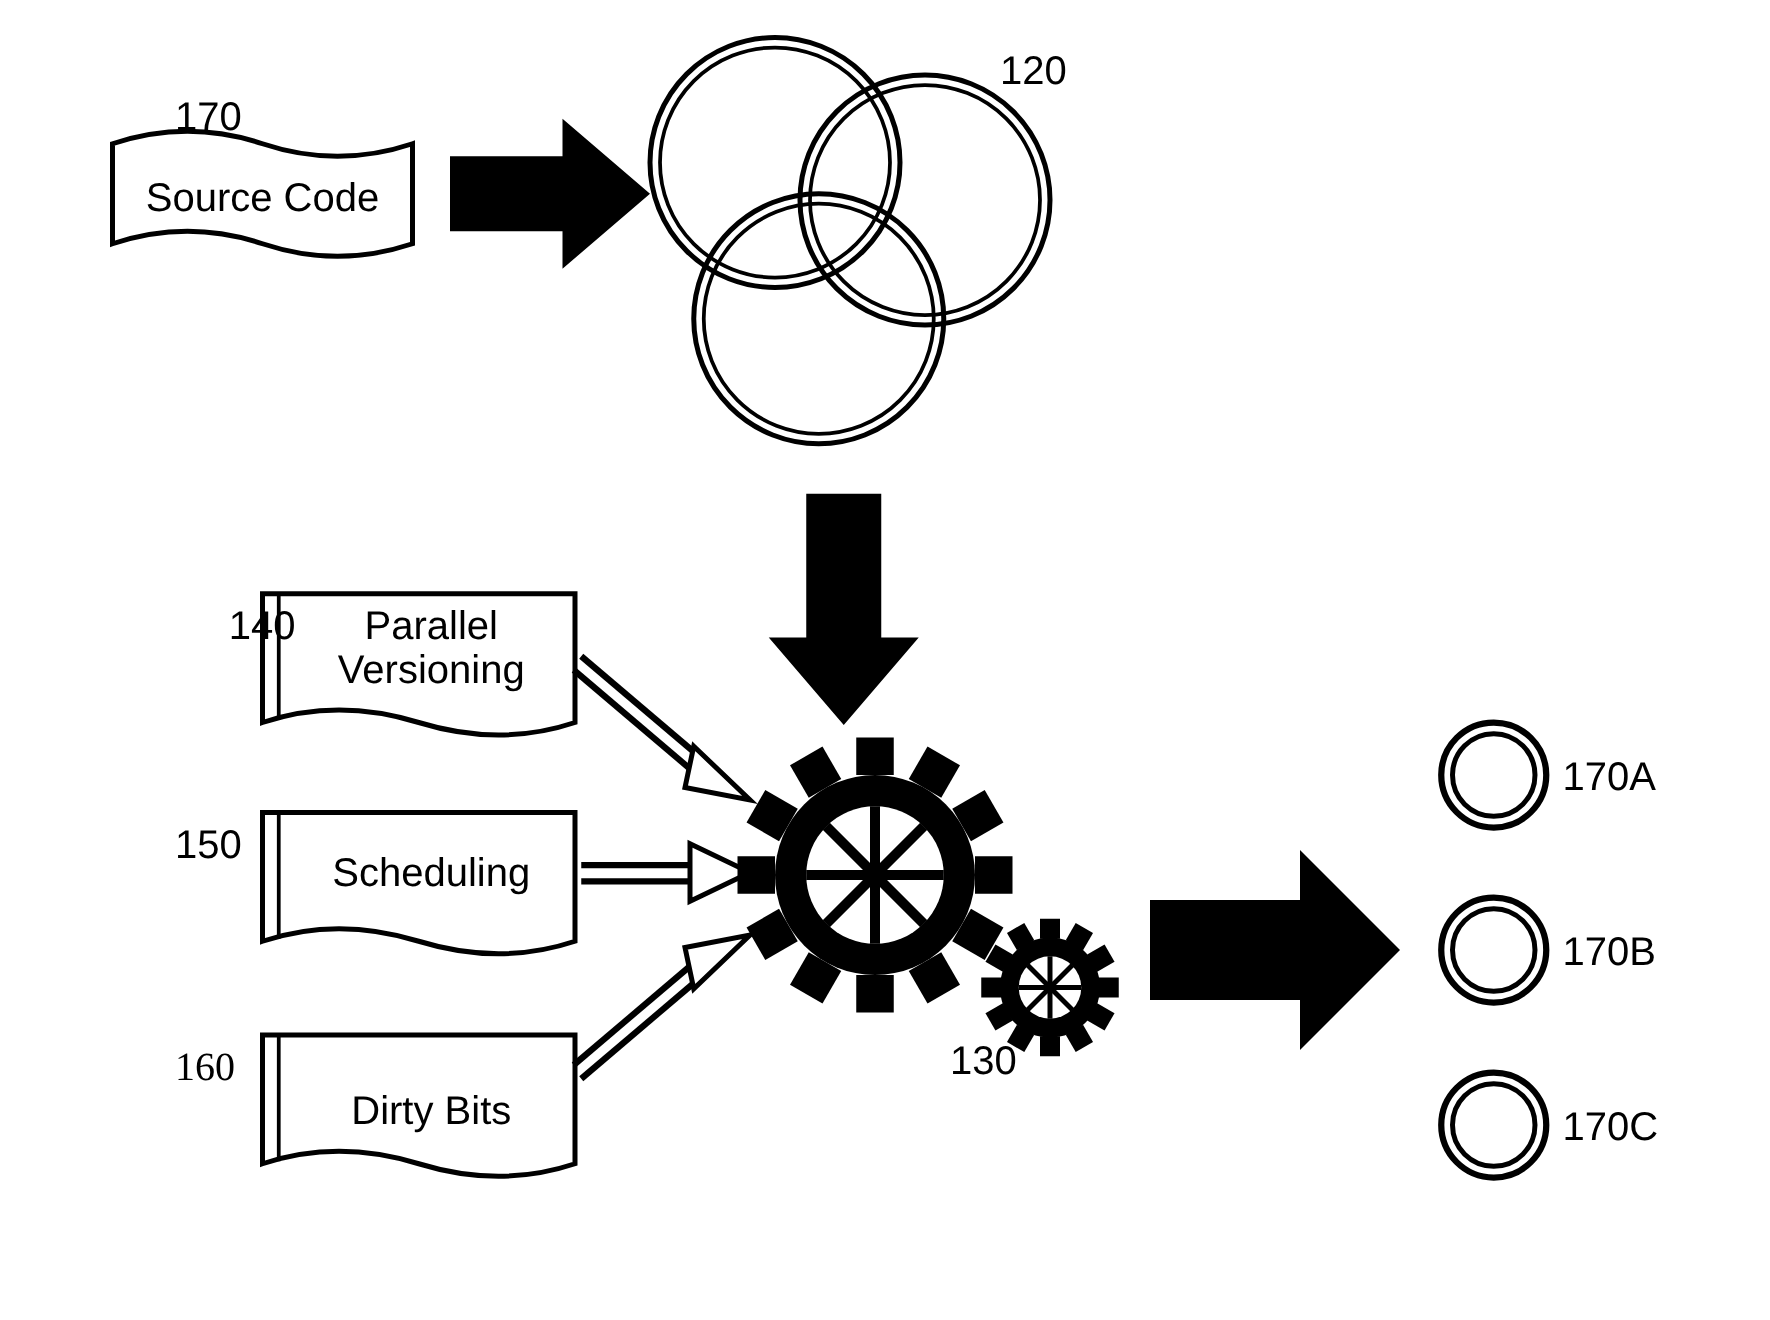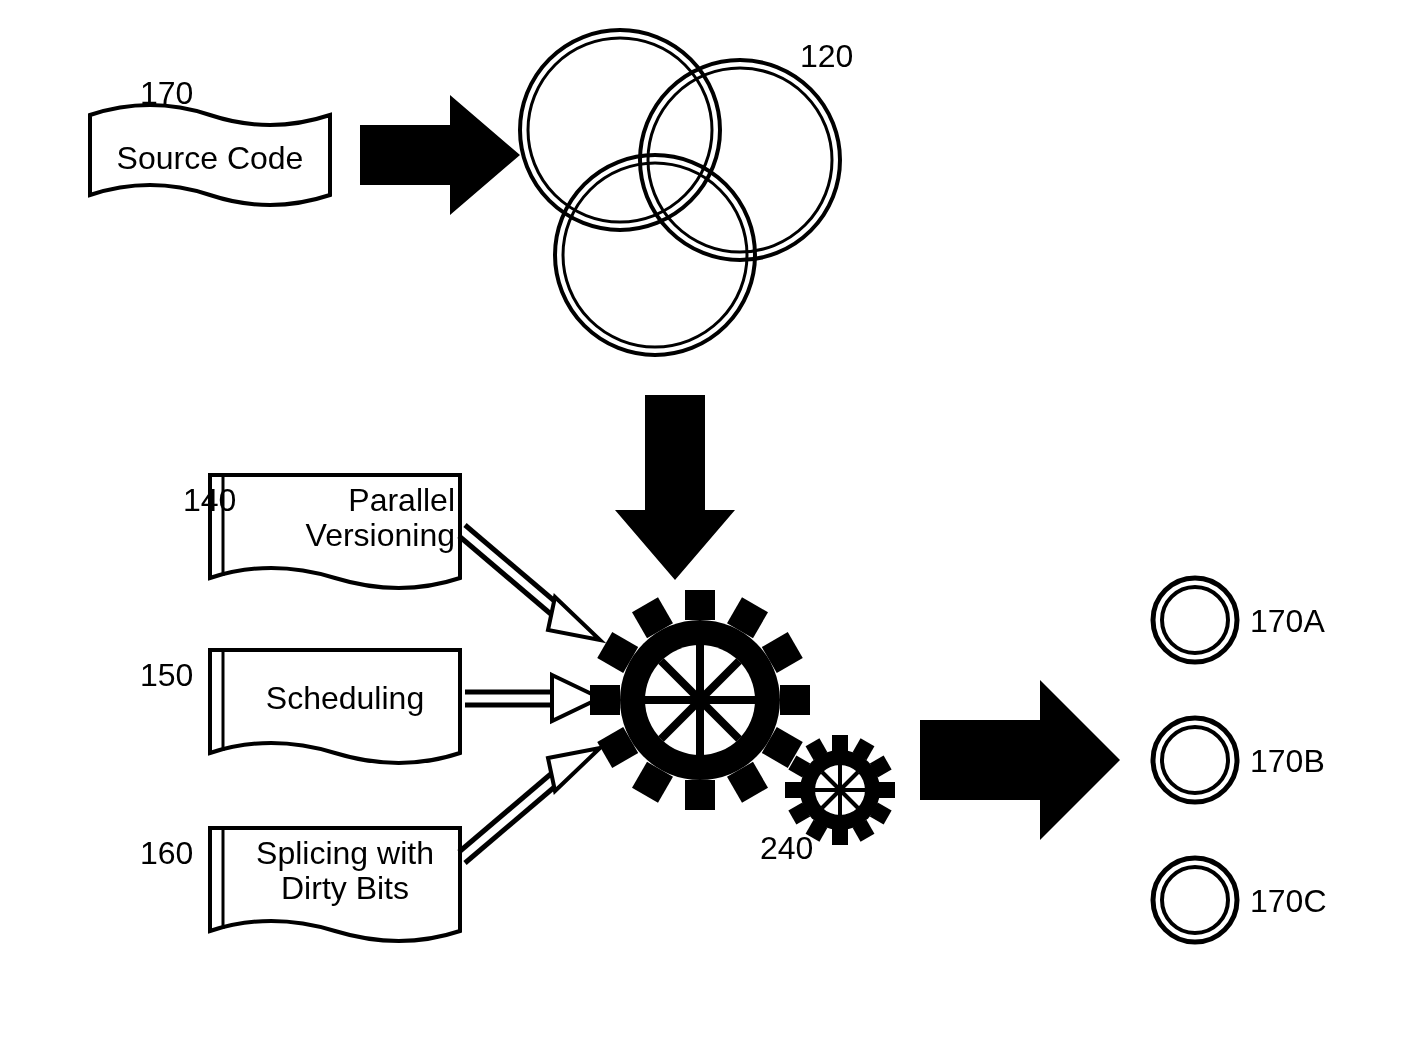--- a/index.html
+++ b/index.html
@@ -167,29 +167,29 @@
   </g>
 
 </svg>
 
 <div class="label" style="left:140px; top:75px;">170</div>
 <div class="label box-label" style="left:95px; top:140px; width:230px;">Source Code</div>
 
 <div class="label" style="left:800px; top:38px;">120</div>
 
 <div class="label" style="left:140px; top:482px;margin-left:43px;">140</div>
-<div class="label box-label" style="left:235px; top:483px; width:220px; line-height:1.1;text-align:right;">
+<div class="label box-label" style="left:235px; top:483px; width:220px; line-height:1.1;">
   <span>Parallel</span><br><span>Versioning</span>
 </div>
 
 <div class="label" style="left:140px; top:657px;">150</div>
 <div class="label box-label" style="left:235px; top:680px; width:220px;">Scheduling</div>
 
-<div class="label" style="left:140px; top:835px;">160</div>
+<div class="label" style="left:140px; top:835px;font-family:Liberation Serif, serif;">160</div>
 <div class="label box-label" style="left:235px; top:836px; width:220px; line-height:1.1;">
-  <span>Splicing with</span><br><span>Dirty Bits</span>
+  <br><span>Dirty Bits</span>
 </div>
 
-<div class="label" style="left:760px; top:830px;">240</div>
+<div class="label" style="left:760px; top:830px;">130</div>
 
 <div class="label" style="left:1250px; top:603px;">170A</div>
 <div class="label" style="left:1250px; top:743px;">170B</div>
 <div class="label" style="left:1250px; top:883px;">170C</div>
 
 </body></html>

